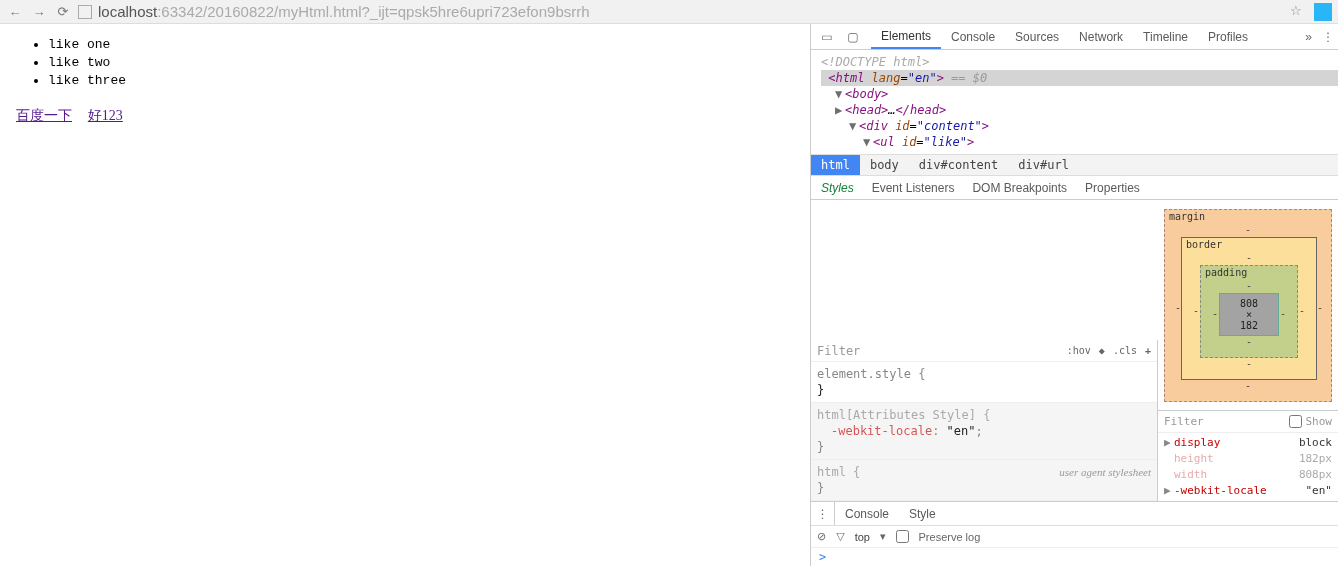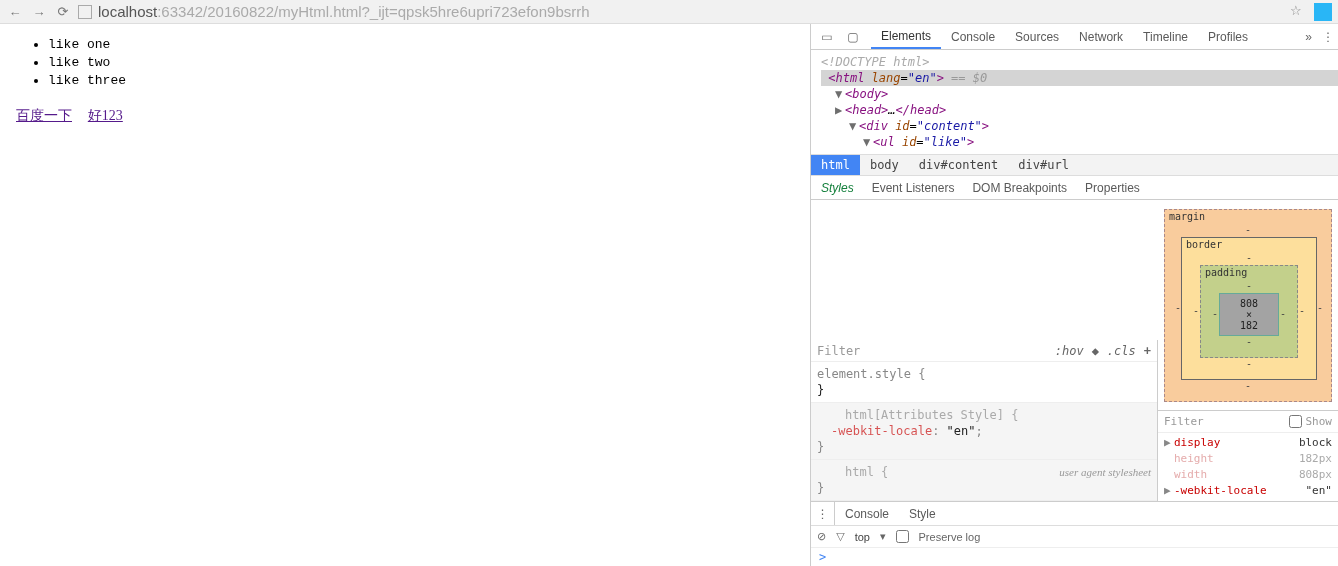--- a/index.html
+++ b/index.html
@@ -53,27 +53,27 @@
 
 .styles-tabs { height: 24px; border-bottom: 1px solid #ccc; display:flex; align-items:center; padding-left: 8px; gap: 14px; color:#5a5a5a; }
 .styles-tabs .st { padding: 0 2px; height:100%; display:flex; align-items:center; cursor:pointer; }
 .styles-tabs .st.active { color:#15803d;font-style:italic; }
 
 
 .styles-body { flex: 1; display: flex; overflow:hidden;align-items:flex-end; }
 .rules { flex: 1; border-right: 1px solid #ccc; display:flex; flex-direction: column; }
 .filter-row { height: 22px; border-bottom: 1px solid #eee; display:flex; align-items:center; padding: 0 6px; font-family: Consolas, monospace; color:#999; }
 .filter-row .lbl { flex:1; }
-.filter-row .tool { margin-left: 8px; color:#666; font-size:12px;font-style:italic; }
+.filter-row .tool { margin-left: 8px; color:#666; font-size:10px; }
 .plus { font-weight:bold; }
 .rules-list { flex:1; overflow:auto; font-family: Consolas, monospace; font-size: 12px; line-height: 16px; background:#f9f9f9; }
 .rule { padding: 4px 6px; border-bottom: 1px solid #eee; background:#fff; color:#222; }
 .rule.gray { background:#f5f5f5; color:#888; }
 .rule .selector { color: #888; }
-.rule.gray .selector { color:#aaa;margin-left:28px; }
+.rule.gray .selector { color:#aaa; }
 .rule.ua { position:relative; }
 .rule.ua .ua-label { position:absolute; right:6px; top:4px; color:#999; font-style:italic; font-family: "Segoe UI"; font-size:11px; }
 .prop { padding-left: 14px; }
 .prop .name { color: #c80000; }
 .rule.gray .prop .name { color: #c80000aa; }
 .prop .value { color: #222; }
 
 
 .boxside { width: 180px; display:flex; flex-direction: column; }
 .boxmodel { flex:1; padding: 8px 6px; }

